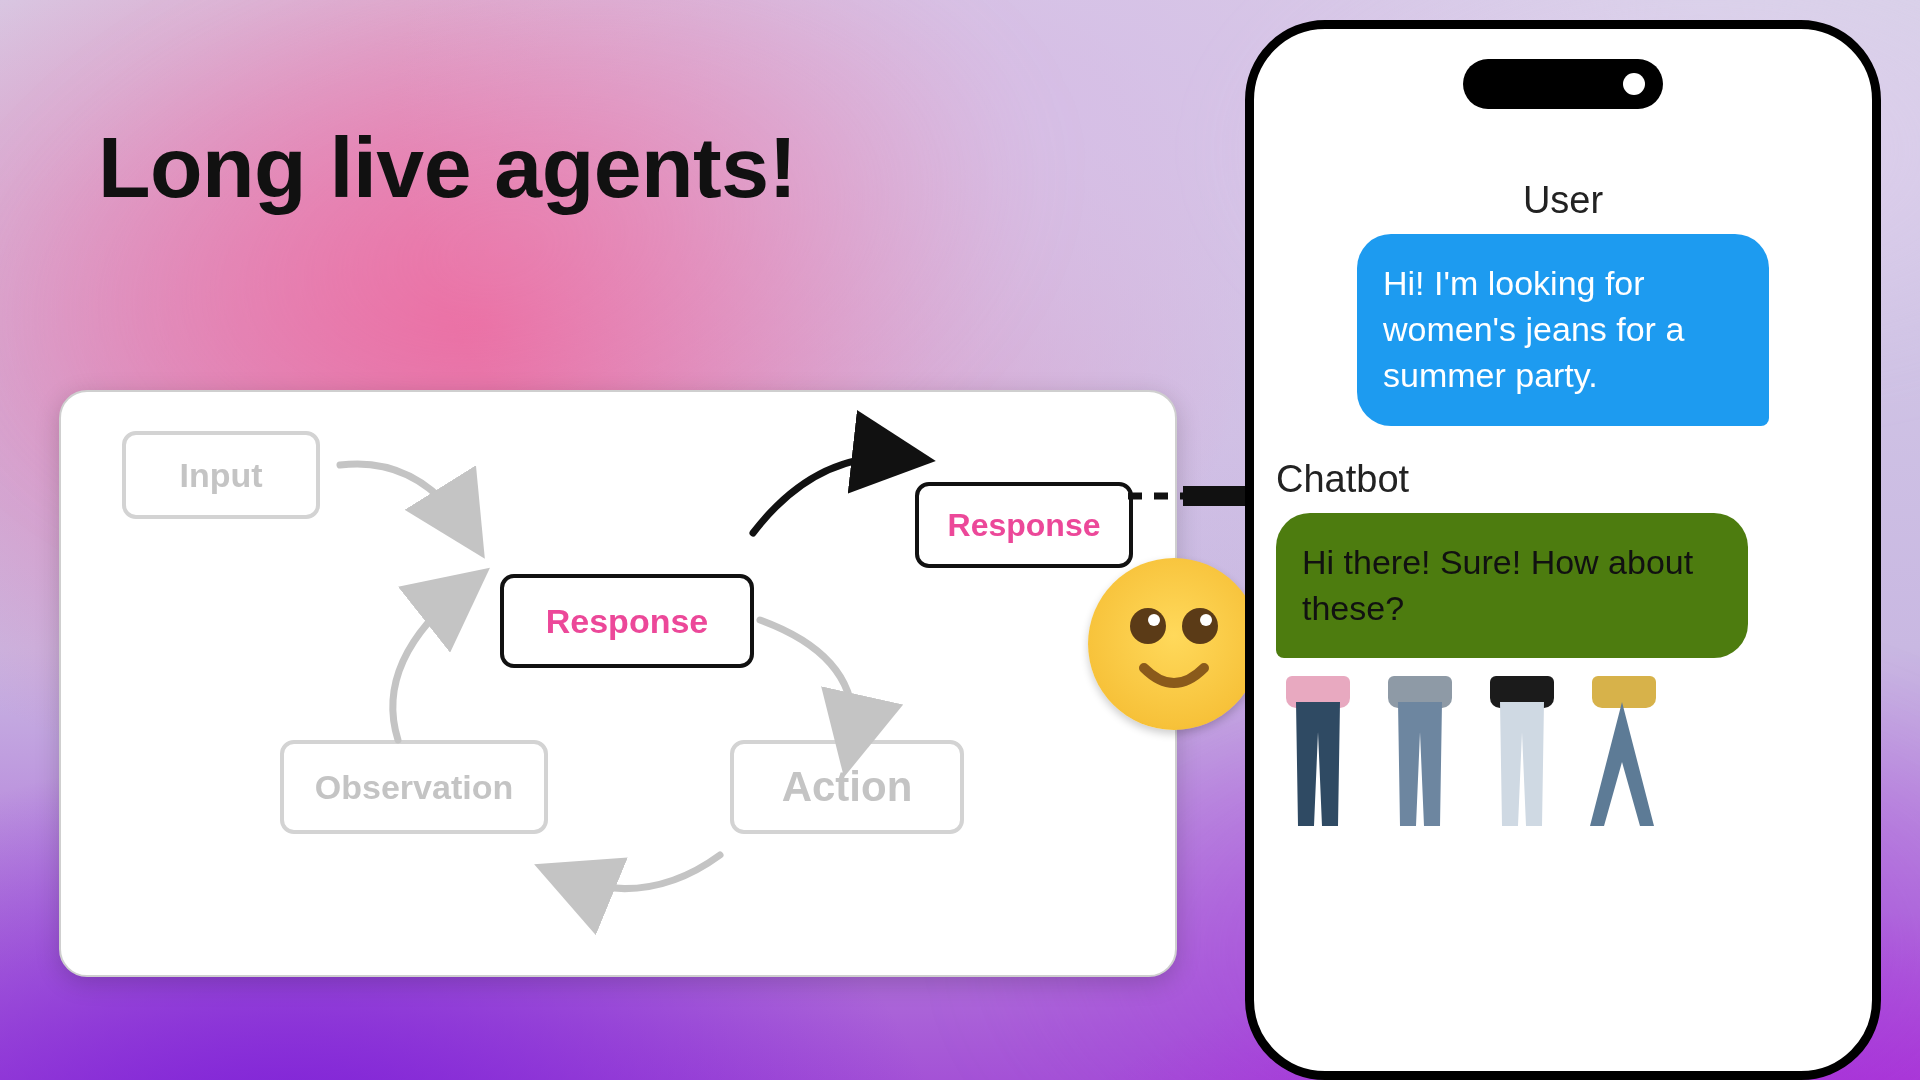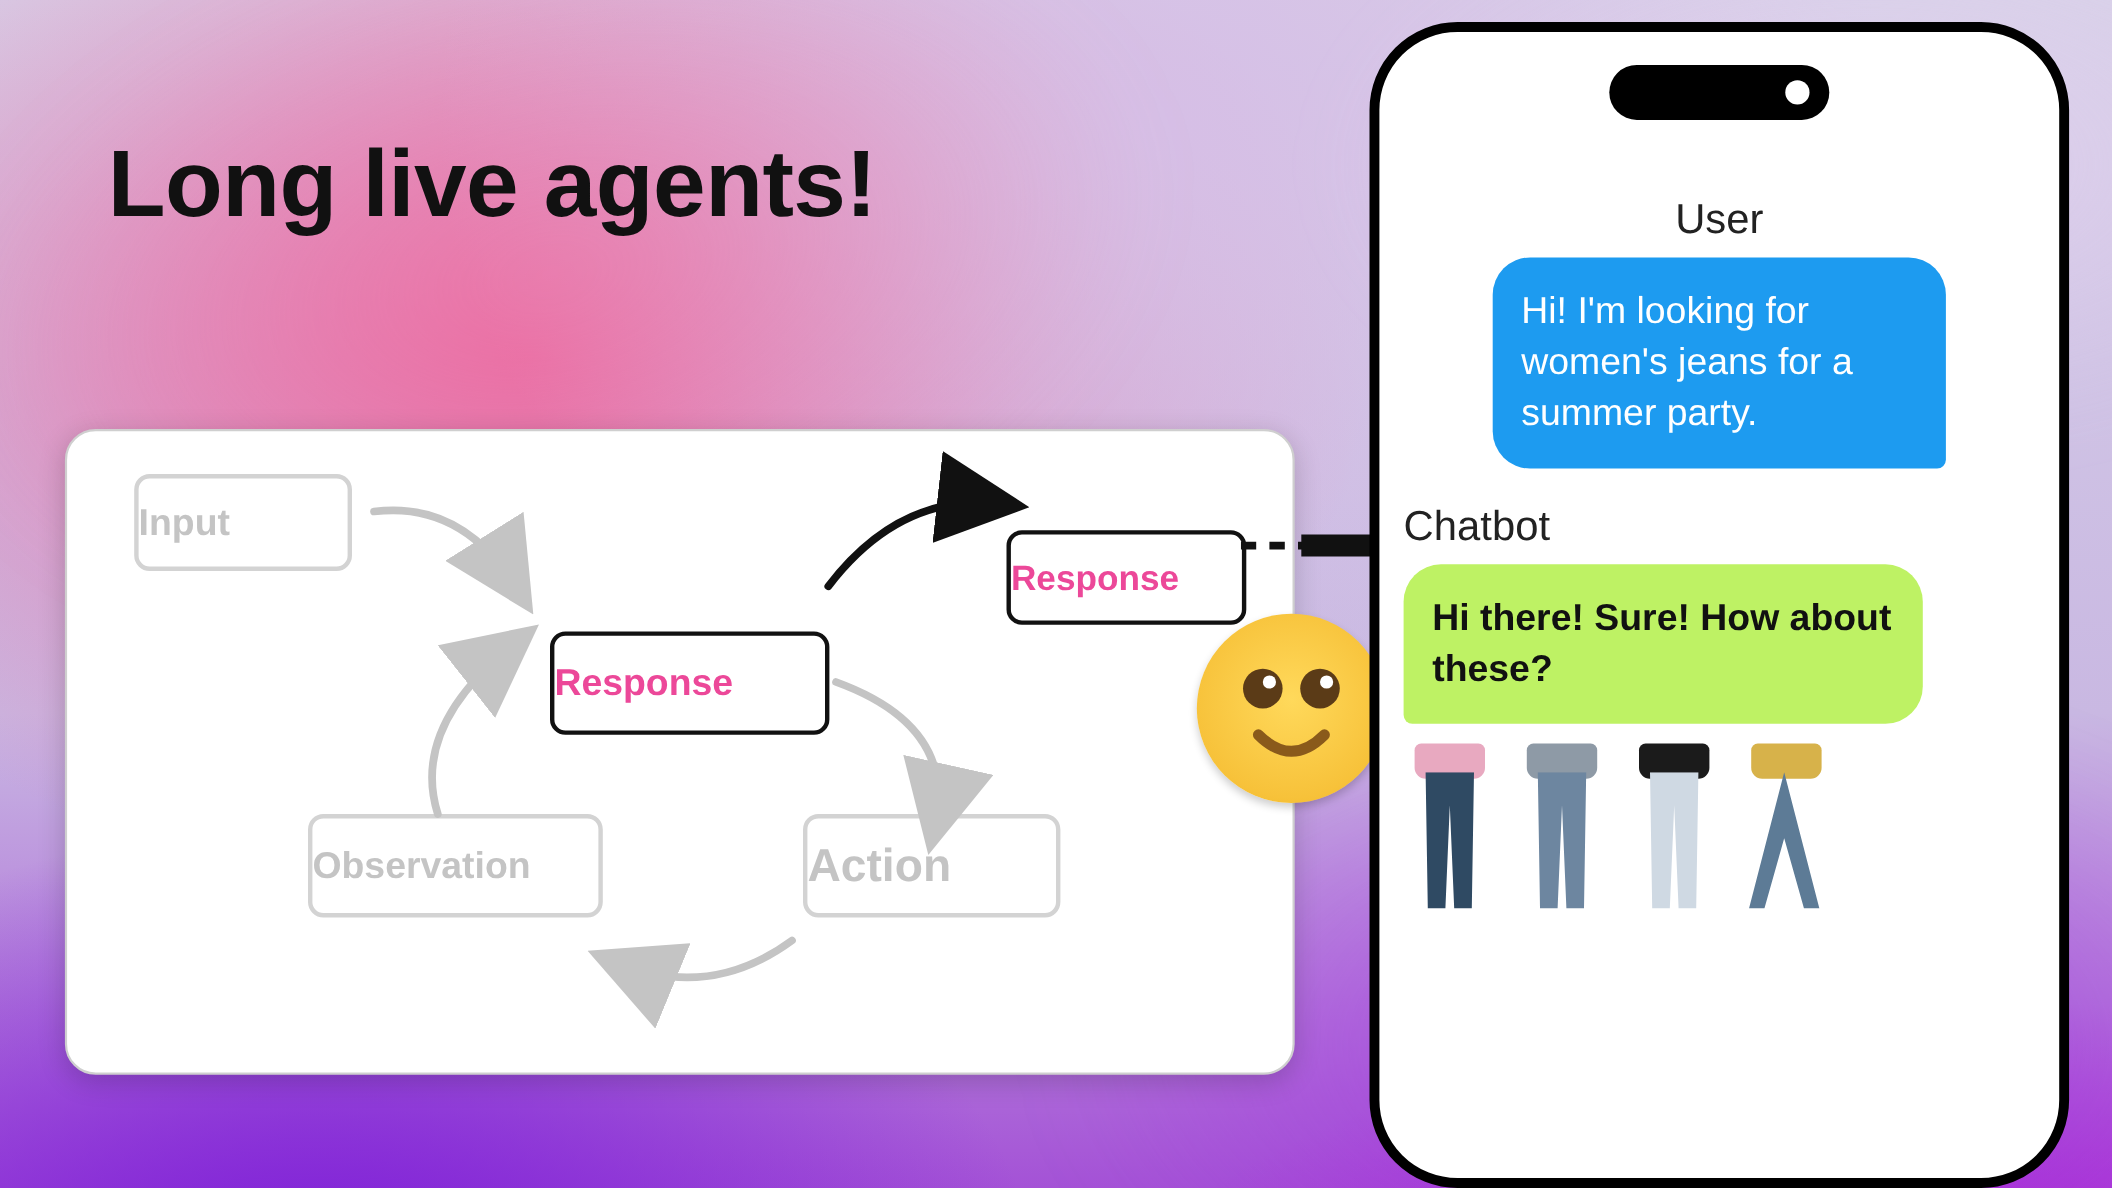--- a/index.html
+++ b/index.html
@@ -13,21 +13,21 @@
       linear-gradient(180deg,#d7d0e8 0%, #c9b8e2 60%, #a452d6 100%);}
   .blob{position:absolute;border-radius:50%/60%;filter:blur(40px);opacity:.55;}
   .b1{left:-300px;top:-200px;width:1600px;height:900px;background:radial-gradient(closest-side,#ef7aa8 0%,rgba(239,122,168,0) 70%);transform:rotate(-12deg);}
   .b2{left:700px;top:500px;width:1700px;height:900px;background:radial-gradient(closest-side,#a122e0 0%,rgba(161,34,224,0) 70%);}
   .b3{left:1000px;top:-200px;width:1400px;height:700px;background:radial-gradient(closest-side,#e8d4f2 0%,rgba(232,212,242,0) 70%);}
 
   .title{position:absolute;left:98px;top:118px;font-size:86px;font-weight:700;color:#111;letter-spacing:-.5px;}
 
   
   .panel{position:absolute;left:59px;top:390px;width:1114px;height:583px;background:#fff;border-radius:28px;border:2px solid #cfcfcf;box-shadow:0 6px 24px rgba(0,0,0,.18);}
-  .node{position:absolute;border-radius:14px;display:flex;align-items:center;justify-content:flex-start;font-weight:700;}
+  .node{position:absolute;border-radius:14px;display:flex;align-items:center;justify-content:center;font-weight:700;}
   .faded{color:#c4c4c4;border:4px solid #d3d3d3;}
   .active{color:#ec4899;border:4px solid #111;margin-top:44px;}
   .n-input{left:122px;top:431px;width:190px;height:80px;font-size:34px;}
   .n-thought{left:500px;top:530px;width:246px;height:86px;font-size:34px;}
   .n-action{left:730px;top:740px;width:226px;height:86px;font-size:42px;}
   .n-observation{left:280px;top:740px;width:260px;height:86px;font-size:34px;}
   .n-response{left:915px;top:438px;width:210px;height:78px;font-size:32px;}
 
   .arrow{position:absolute;overflow:visible;}
   .gray-stroke{stroke:#c4c4c4;}
@@ -44,21 +44,21 @@
   .phone{position:absolute;left:1245px;top:20px;width:636px;height:1060px;background:#fff;border:9px solid #000;border-radius:80px;box-sizing:border-box;overflow:hidden;}
   .notch{position:absolute;left:50%;top:30px;transform:translateX(-50%);width:200px;height:50px;background:#000;border-radius:28px;}
   .notch::after{content:"";position:absolute;right:18px;top:14px;width:22px;height:22px;background:#fff;border-radius:50%;}
 
   .chat-area{position:absolute;left:22px;right:22px;top:150px;bottom:40px;}
   .sender{font-size:38px;color:#222;margin-bottom:12px;}
   .user-col{display:flex;flex-direction:column;align-items:center;margin-bottom:32px;}
   .bot-col{display:flex;flex-direction:column;align-items:flex-start;}
   .bubble{padding:27px 26px;border-radius:34px;font-size:34px;line-height:1.35;max-width:360px;}
   .bubble.user{background:#1d9bf0;color:#fff;border-bottom-right-radius:8px;}
-  .bubble.bot{background:#bef264;color:#111;border-bottom-left-radius:8px;max-width:420px;font-weight:bold;}
+  .bubble.bot{background:#4d7c0f;color:#111;border-bottom-left-radius:8px;max-width:420px;}
 
   .products{display:flex;gap:18px;margin-top:18px;}
   .product{width:84px;height:150px;position:relative;}
   .legs{position:absolute;left:0;right:0;bottom:0;top:26px;}
   .legs svg{width:100%;height:100%;}
   .top{position:absolute;left:10px;right:10px;top:0;height:32px;border-radius:6px 6px 10px 10px;}
 </style>
 </head>
 <body>
 

